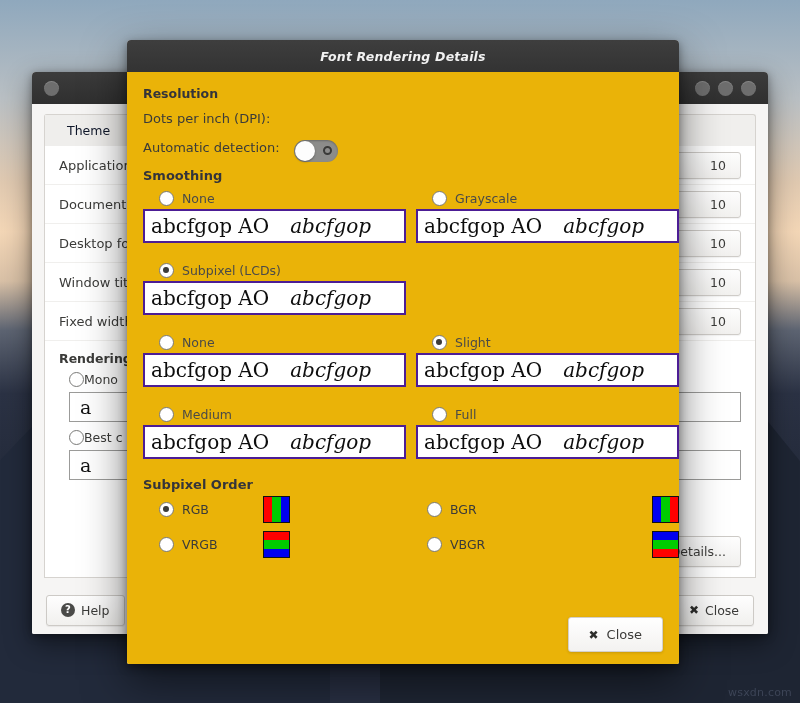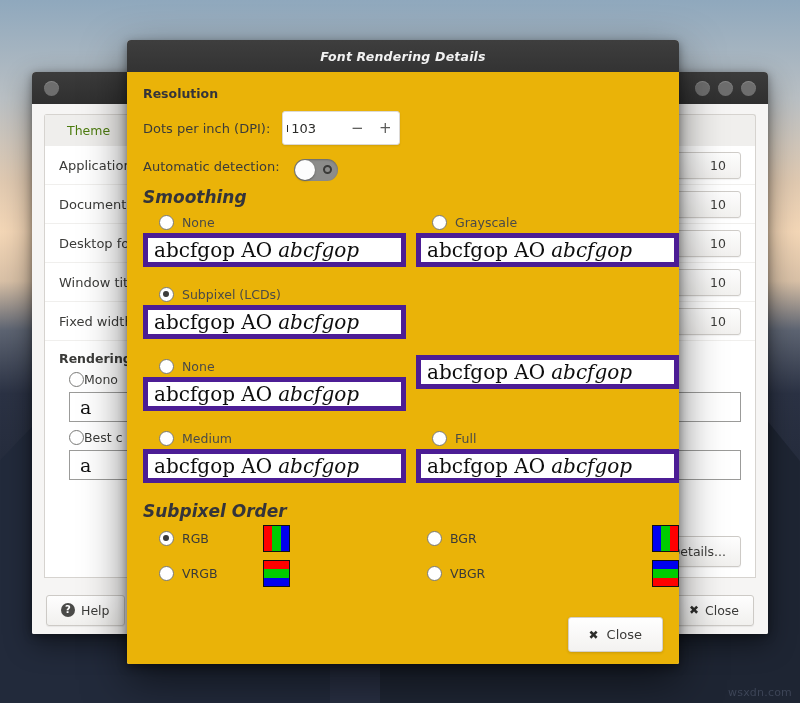--- a/index.html
+++ b/index.html
@@ -99,21 +99,21 @@
     align-items: stretch;
     width: 100%;
     box-sizing: border-box;
   }
   .tab {
     padding: 0 22px;
     display: flex; align-items: center;
     font-size: 12.5px; color: #5a5a58;
     border-right: 1px solid #ddd9d5;
   }
-  .tab.active { background: #efeeec; color: #4d7c0f; }
+  .tab.active { background: #efeeec; color: #0f172a; }
 
   .pane {
     background: #ffffff;
     border: 1px solid #d6d3cf;
     border-top: none;
     height: 432px;
     box-sizing: border-box;
     position: relative;
     overflow: hidden;
   }
@@ -231,39 +231,38 @@
     background: #fdfdfd; box-shadow: 0 1px 2px rgba(0,0,0,.35);
   }
   .toggle .offmark {
     position: absolute; right: 6px; top: 6px;
     width: 9px; height: 9px; border-radius: 50%;
     border: 2px solid #3a3a38;
     box-sizing: border-box;
   }
 
   .dlg-section-title {
-    font-size: 17px; font-weight: bold; color: #34343a;
+    font-size: 13px; font-weight: bold; color: #34343a;
     margin: 2px 0 4px 0;
-    font-style: italic;
   }
   .grid2 {
     display: grid; grid-template-columns: 1fr 1fr; column-gap: 10px;
   }
   .opt { margin-bottom: 16px; }
   .opt-head { display: flex; align-items: center; padding-left: 16px; margin: 4px 0 3px 0; }
   .opt-head .olabel { font-size: 12.5px; color: #4a4a48; margin-left: 8px; }
   .preview {
-    border: 5px solid #4c1d95;
+    border: 2px solid #4c1d95;
     background: #fff;
     height: 34px; box-sizing: border-box;
     display: flex; align-items: center;
     padding: 0 6px;
     font-family: "DejaVu Serif", "Liberation Serif", serif;
     font-size: 20px; color: #0d0d0d;
-    white-space: nowrap; overflow: hidden;
+    white-space: nowrap; overflow: hidden; gap: 15px;
   }
   .preview i { font-style: italic; margin-left: 6px; }
   .full-w { grid-column: 1 / 2; }
 
   
   .sub-grid {
     display: grid;
     grid-template-columns: 120px 1fr 120px 1fr;
     align-items: center;
     row-gap: 8px;
@@ -397,28 +396,20 @@
   <div class="titlebar">
     <div class="title">Font Rendering Details</div>
   </div>
 
   <div id="dlg-body">
 
     <div class="dlg-head">Resolution</div>
 
     <div class="dpi-row">
       <span class="dpi-label">Dots per inch (DPI):</span>
-      <span class="spin">
-        <span class="val">
-          <span class="caret"></span>
-          <span>103</span>
-        </span>
-        <span class="sbtn">−</span>
-        <span class="sbtn">+</span>
-      </span>
     </div>
 
     <div class="auto-row">
       <span class="alabel">Automatic detection:</span>
       <span class="toggle">
         <span class="knob"></span>
         <span class="offmark"></span>
       </span>
     </div>
 
@@ -461,20 +452,24 @@
         <div class="opt-head">
           <span class="radio"></span>
           <span class="olabel">None</span>
         </div>
         <div class="preview">
           <span>abcfgop AO</span>
           <i>abcfgop</i>
         </div>
       </div>
       <div class="opt">
+        <div class="opt-head">
+          <span class="radio checked"></span>
+          <span class="olabel">Slight</span>
+        </div>
         <div class="preview">
           <span>abcfgop AO</span>
           <i>abcfgop</i>
         </div>
       </div>
       <div class="opt">
         <div class="opt-head">
           <span class="radio"></span>
           <span class="olabel">Medium</span>
         </div>

